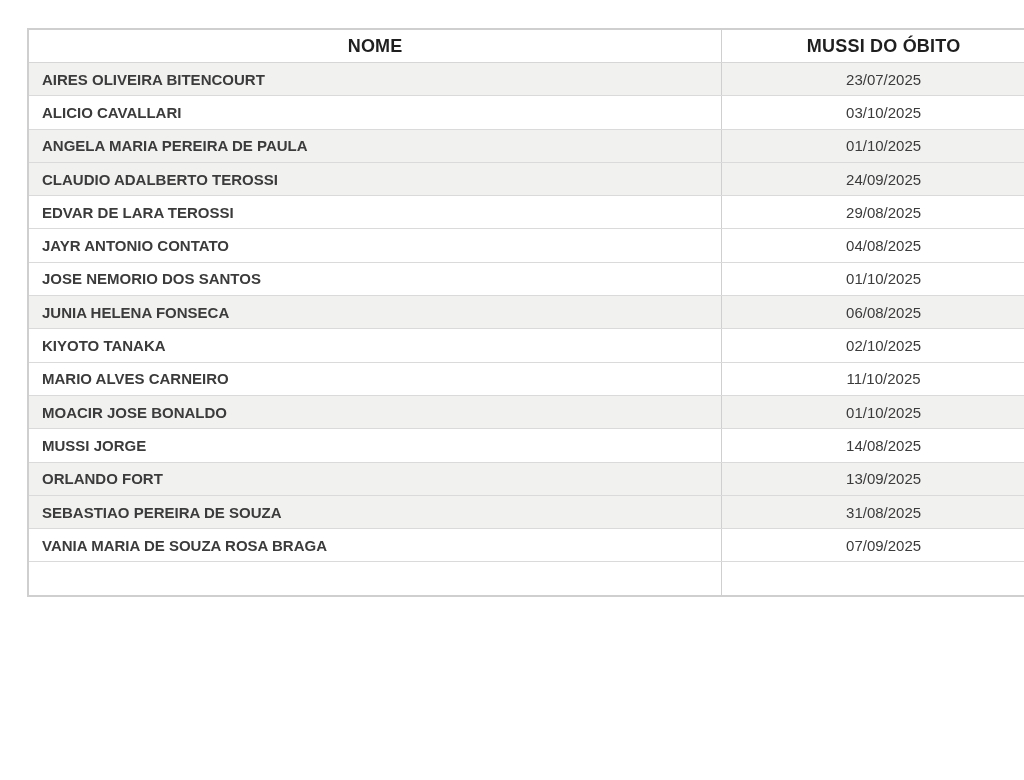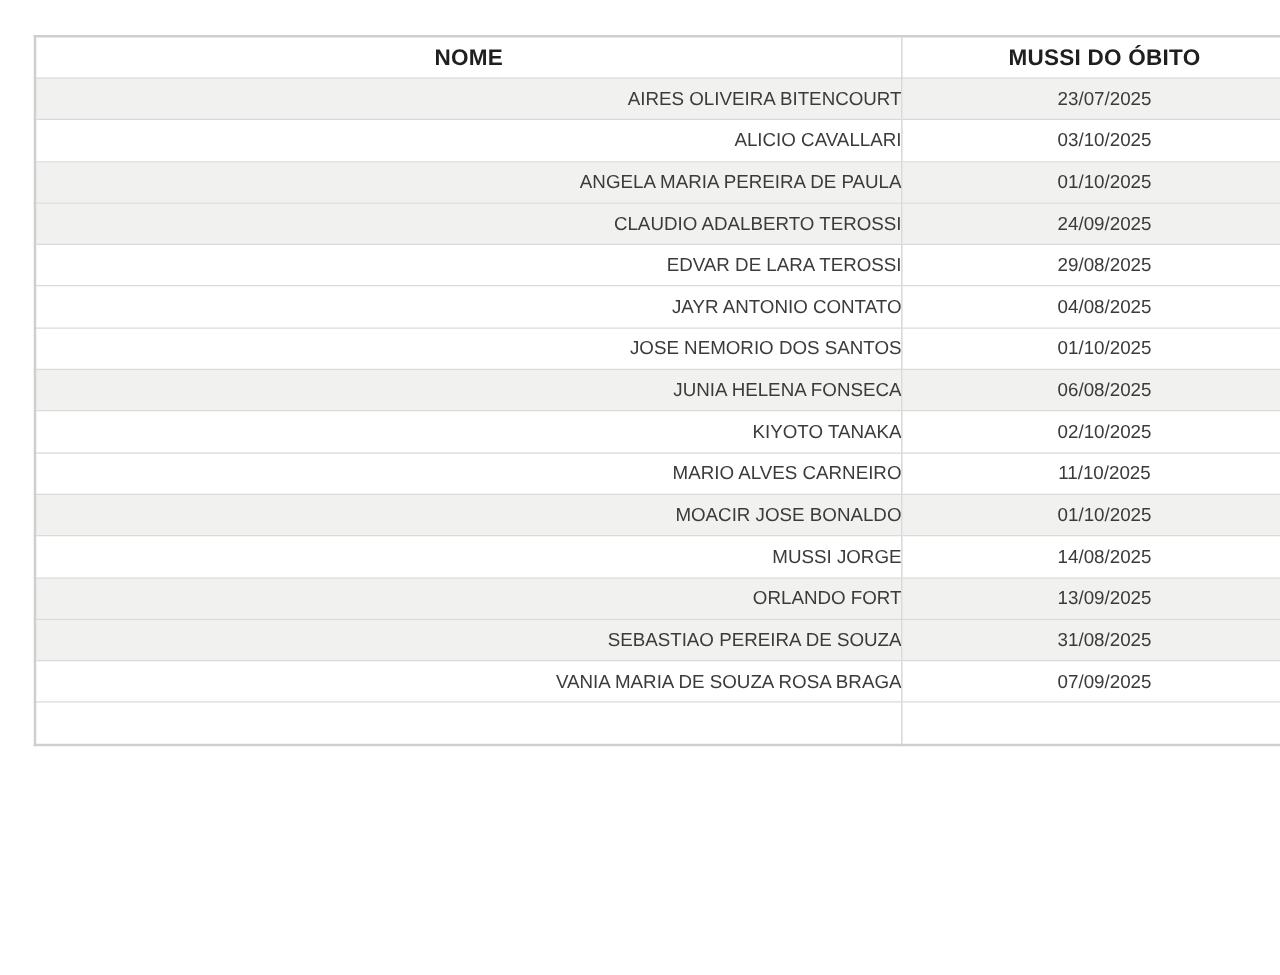--- a/index.html
+++ b/index.html
@@ -40,23 +40,24 @@
   tr.data { height: 33.3px; }
   td {
     font-size: 15px;
     color: #3b3b3b;
     padding: 0;
     border-bottom: 1.5px solid #dadada;
     overflow: hidden;
     white-space: nowrap;
   }
   td.name-cell {
-    text-align: right;
+    text-align: left;
     padding-left: 13px;
     border-right: 1px solid #cfcfcf;
+    font-weight: bold;
   }
   td.date-cell { text-align: center; margin-left: 24px; }
   tr.stripe td { background: #f1f1f0; }
   tr.empty-row { height: 34px; }
   tr.empty-row td {
     background: #ffffff;
     border-top: 1.5px solid #d9d9d9;
     border-bottom: none;
   }
 </style>

